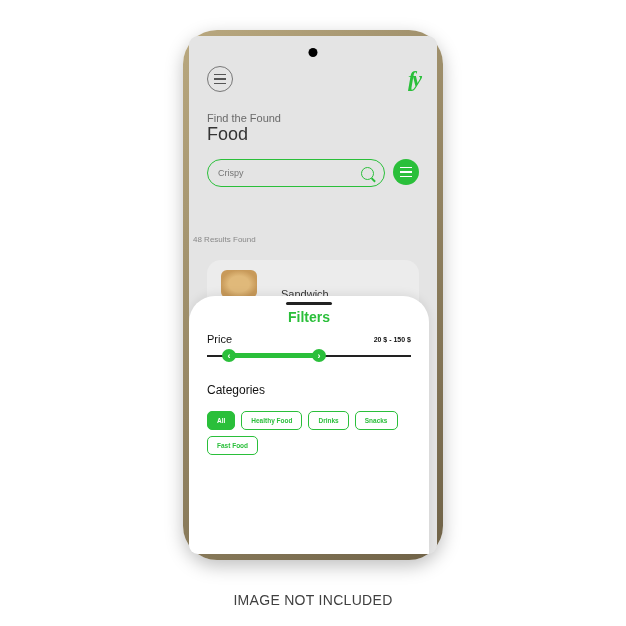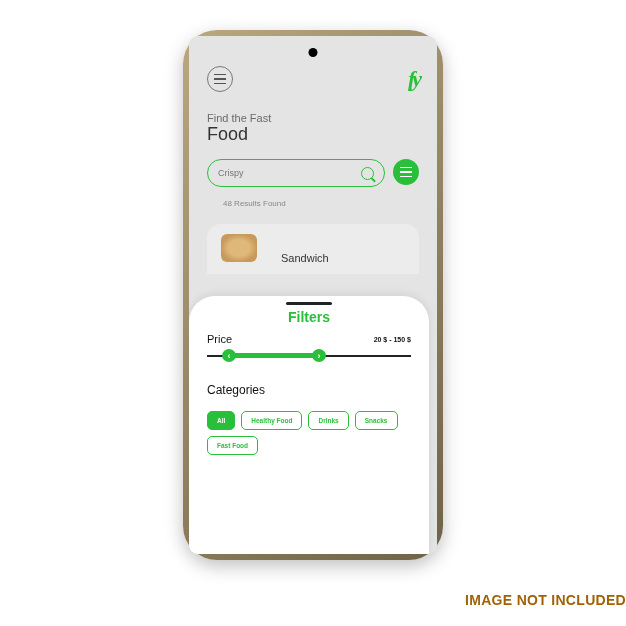--- a/index.html
+++ b/index.html
@@ -138,21 +138,22 @@
   }
   .filter-btn span {
     display: block;
     width: 12px;
     height: 1.5px;
     background: #fff;
   }
   .results-count {
     font-size: 8px;
     color: #888;
-    padding: 6px 34px;
+    padding: 6px 4px;
+    margin-top: 36px;
   }
   .card-peek {
     margin: 10px 18px 0;
     background: #ececec;
     border-radius: 14px 14px 0 0;
     height: 50px;
     display: flex;
     align-items: flex-start;
     padding: 10px 14px;
   }
@@ -262,45 +263,45 @@
   }
   .chip.active {
     background: #2abf3a;
     color: #fff;
   }
   .disclaimer {
     position: absolute;
     bottom: 18px;
     left: 0;
     right: 0;
-    text-align: right;
-    font-weight: 700;
+    text-align: center;
+    font-weight: 400;
     font-size: 14px;
     letter-spacing: 0.3px;
-    color: #a16207;
+    color: #404040;
   }
 </style>
 </head>
 <body>
 
 <div class="phone-frame">
   <div class="phone-inner">
     <div class="camera"></div>
 
     <div class="top-bar">
       <div class="menu-btn">
         <span></span>
           <span></span>
           <span></span>
       </div>
       <div class="logo">fy</div>
     </div>
 
     <div class="heading">
-      <div class="heading-sub">Find the Fast</div>
+      <div class="heading-sub">Find the Found</div>
       <div class="heading-main">Food</div>
     </div>
 
     <div class="search-row">
       <div class="search-field">
         <input type="text" placeholder="Crispy" style="">
         <span class="search-icon"></span>
       </div>
       <div class="filter-btn">
         <span></span>

